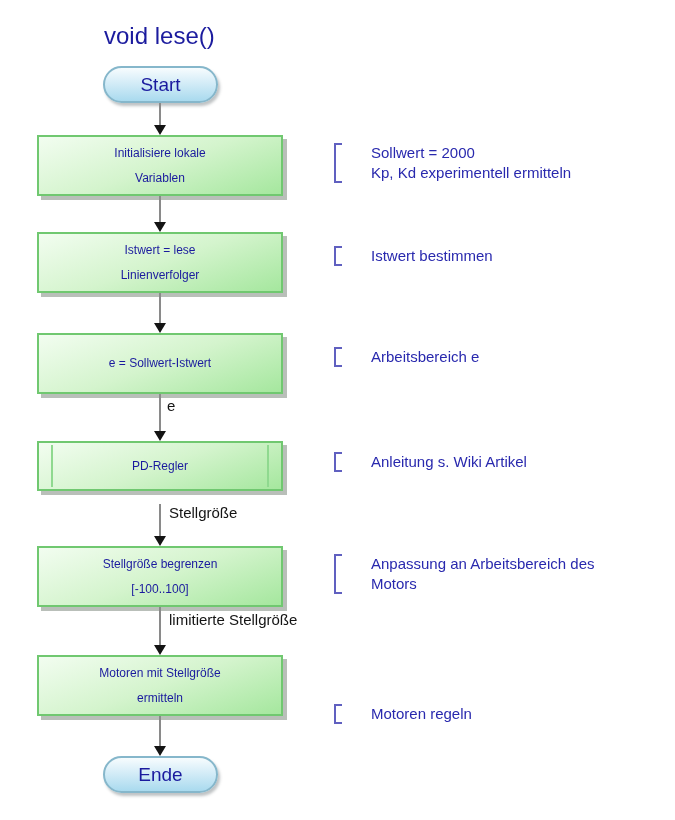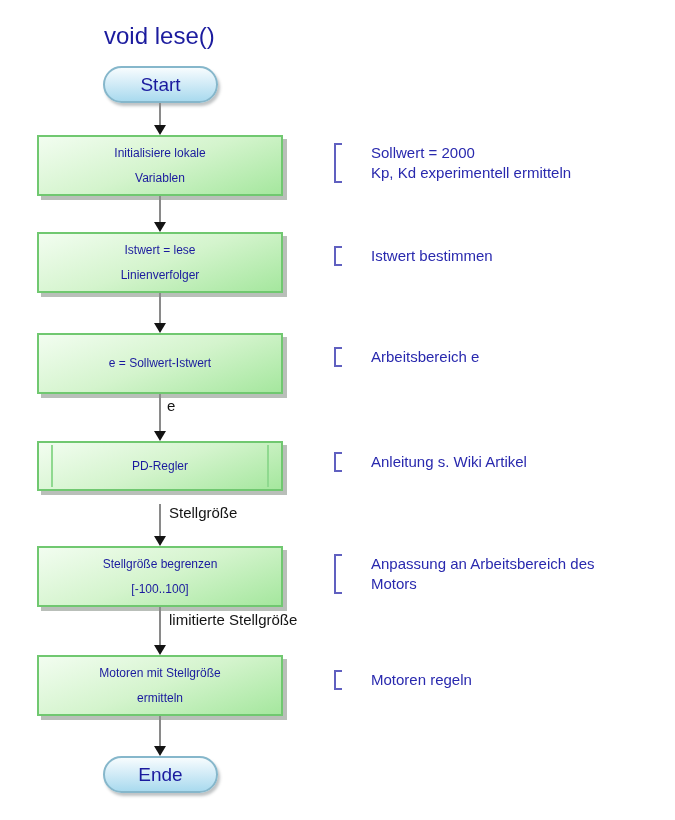--- a/index.html
+++ b/index.html
@@ -140,21 +140,21 @@
 Motors</span>
   </div>
 
   <div class="arrow" style="top:607px;height:38px"></div>
   <span class="arrow-label" style="left:169px;top:611px">limitierte Stellgröße</span>
 
   <div class="box" style="top:655px">
     <span class="box-label">Motoren mit Stellgröße
 ermitteln</span>
   </div>
-  <div class="annotation" style="top:670px">
+  <div class="annotation" style="top:704px">
     <span class="bracket"></span>
     <span class="annotation-text">Motoren regeln</span>
   </div>
 
   <div class="arrow" style="top:716px;height:30px"></div>
 
   <div class="terminal" style="top:756px">
     <span class="terminal-label">Ende</span>
   </div>
 

